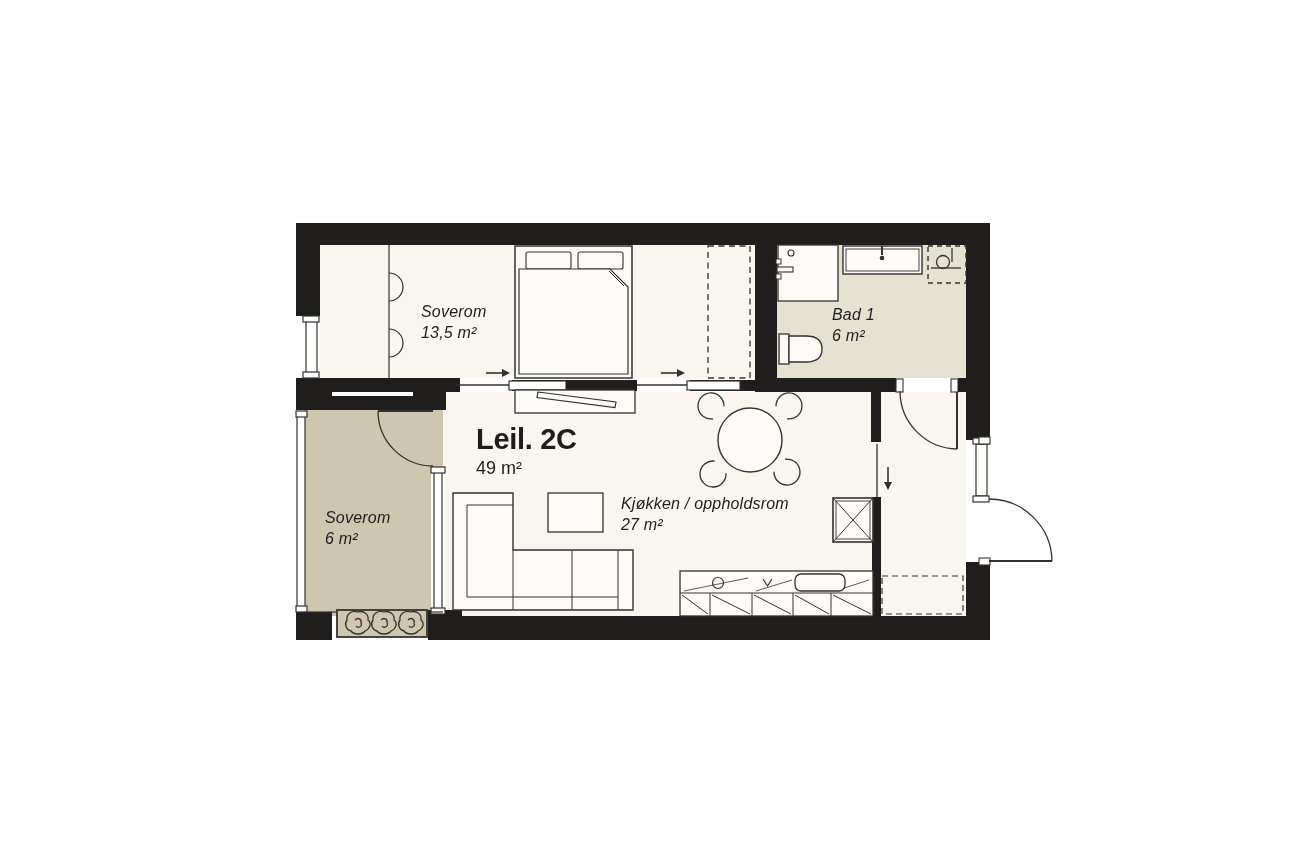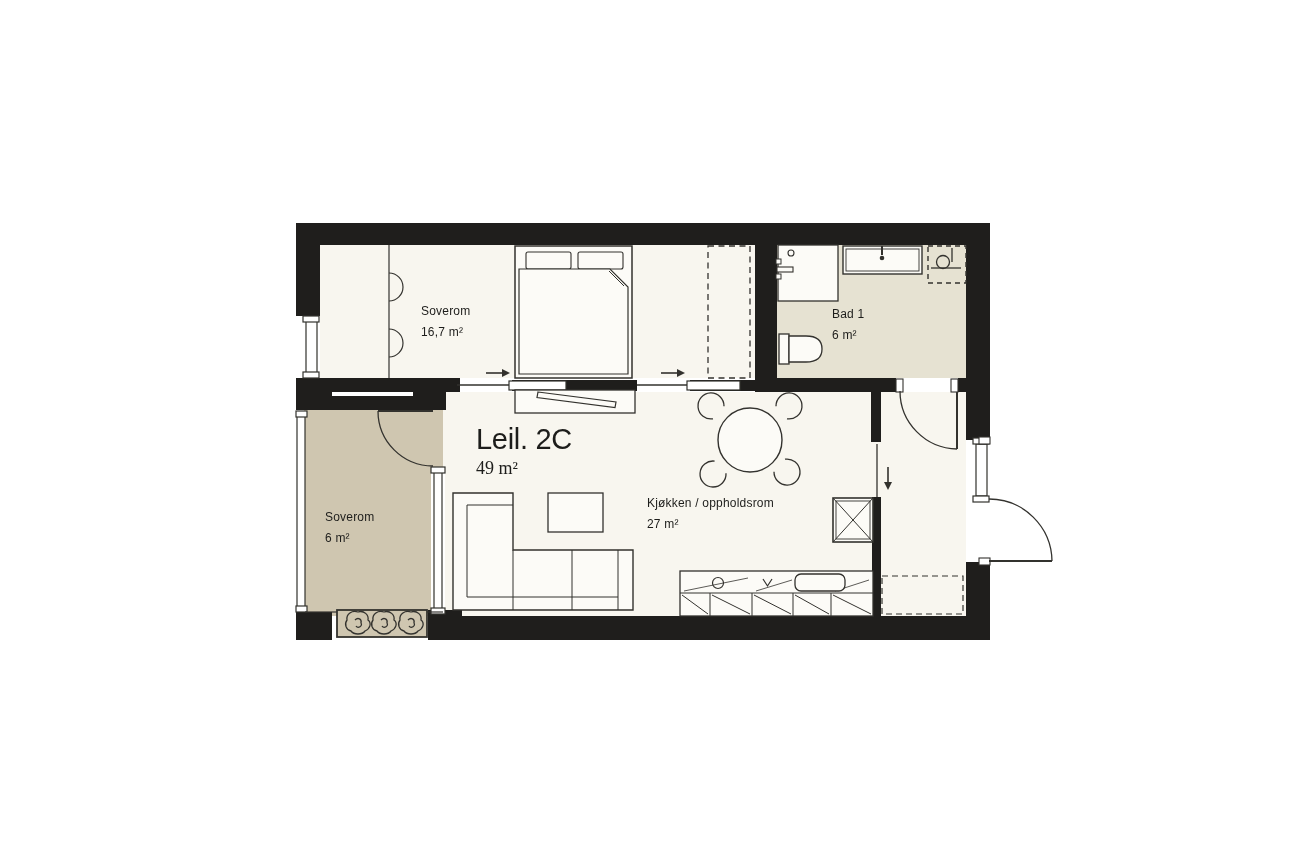--- a/index.html
+++ b/index.html
@@ -3,24 +3,24 @@
 <meta charset="utf-8">
 <style>
   :root{
     --wall:#1f1e1c; --floor:#f8f6ef; --bath-floor:#e6e2d2; --veranda-floor:#cfc6b0;
     --line:#33322e; --furniture-fill:#fcfbf7; --text:#1d1d1b; --background:#ffffff;
   }
   html,body{margin:0;padding:0;background:var(--background);}
   .stage{position:relative;width:1300px;height:866px;background:var(--background);
          font-family:"Liberation Sans", sans-serif;color:var(--text);overflow:hidden;}
   .stage svg{position:absolute;left:0;top:0;}
-  .lbl{position:absolute;font-size:12px;line-height:21px;letter-spacing:.2px;color:var(--text);white-space:nowrap;}
+  .lbl{position:absolute;font-size:16px;line-height:21px;letter-spacing:.2px;color:var(--text);white-space:nowrap;font-style:italic;}
   .apt{position:absolute;white-space:nowrap;}
-  .apt .apt-name{font-size:29px;line-height:30px;font-weight:400;letter-spacing:-.3px;}
-  .apt .apt-area{font-size:18px;line-height:22px;margin-top:3px;font-family:Liberation Serif, serif;}
+  .apt .apt-name{font-size:29px;line-height:30px;font-weight:700;letter-spacing:-.3px;}
+  .apt .apt-area{font-size:18px;line-height:22px;margin-top:3px;}
 </style>
 </head>
 <body>
 
 <div class="stage">
 
   <svg width="1300" height="866" viewBox="0 0 1300 866">
 
     <g>
       <rect x="320" y="245" width="435" height="133" fill="var(--floor)"></rect>
@@ -235,29 +235,29 @@
     </g>
   </svg>
 
   <div class="apt" style="left:476px;top:424px;">
     <div class="apt-name">Leil. 2C</div>
     <div class="apt-area">49 m²</div>
   </div>
 
   <div class="lbl" style="left:421px;top:301px;">
     <div>Soverom</div>
-    <div>16,7 m²</div>
+    <div>13,5 m²</div>
   </div>
 
   <div class="lbl" style="left:832px;top:304px;">
     <div>Bad 1</div>
     <div>6 m²</div>
   </div>
 
-  <div class="lbl" style="left:621px;top:493px;margin-left:26px;">
+  <div class="lbl" style="left:621px;top:493px;">
     <div>Kjøkken / oppholdsrom</div>
     <div>27 m²</div>
   </div>
 
   <div class="lbl" style="left:325px;top:507px;">
     <div>Soverom</div>
     <div>6 m²</div>
   </div>
 
 </div>

